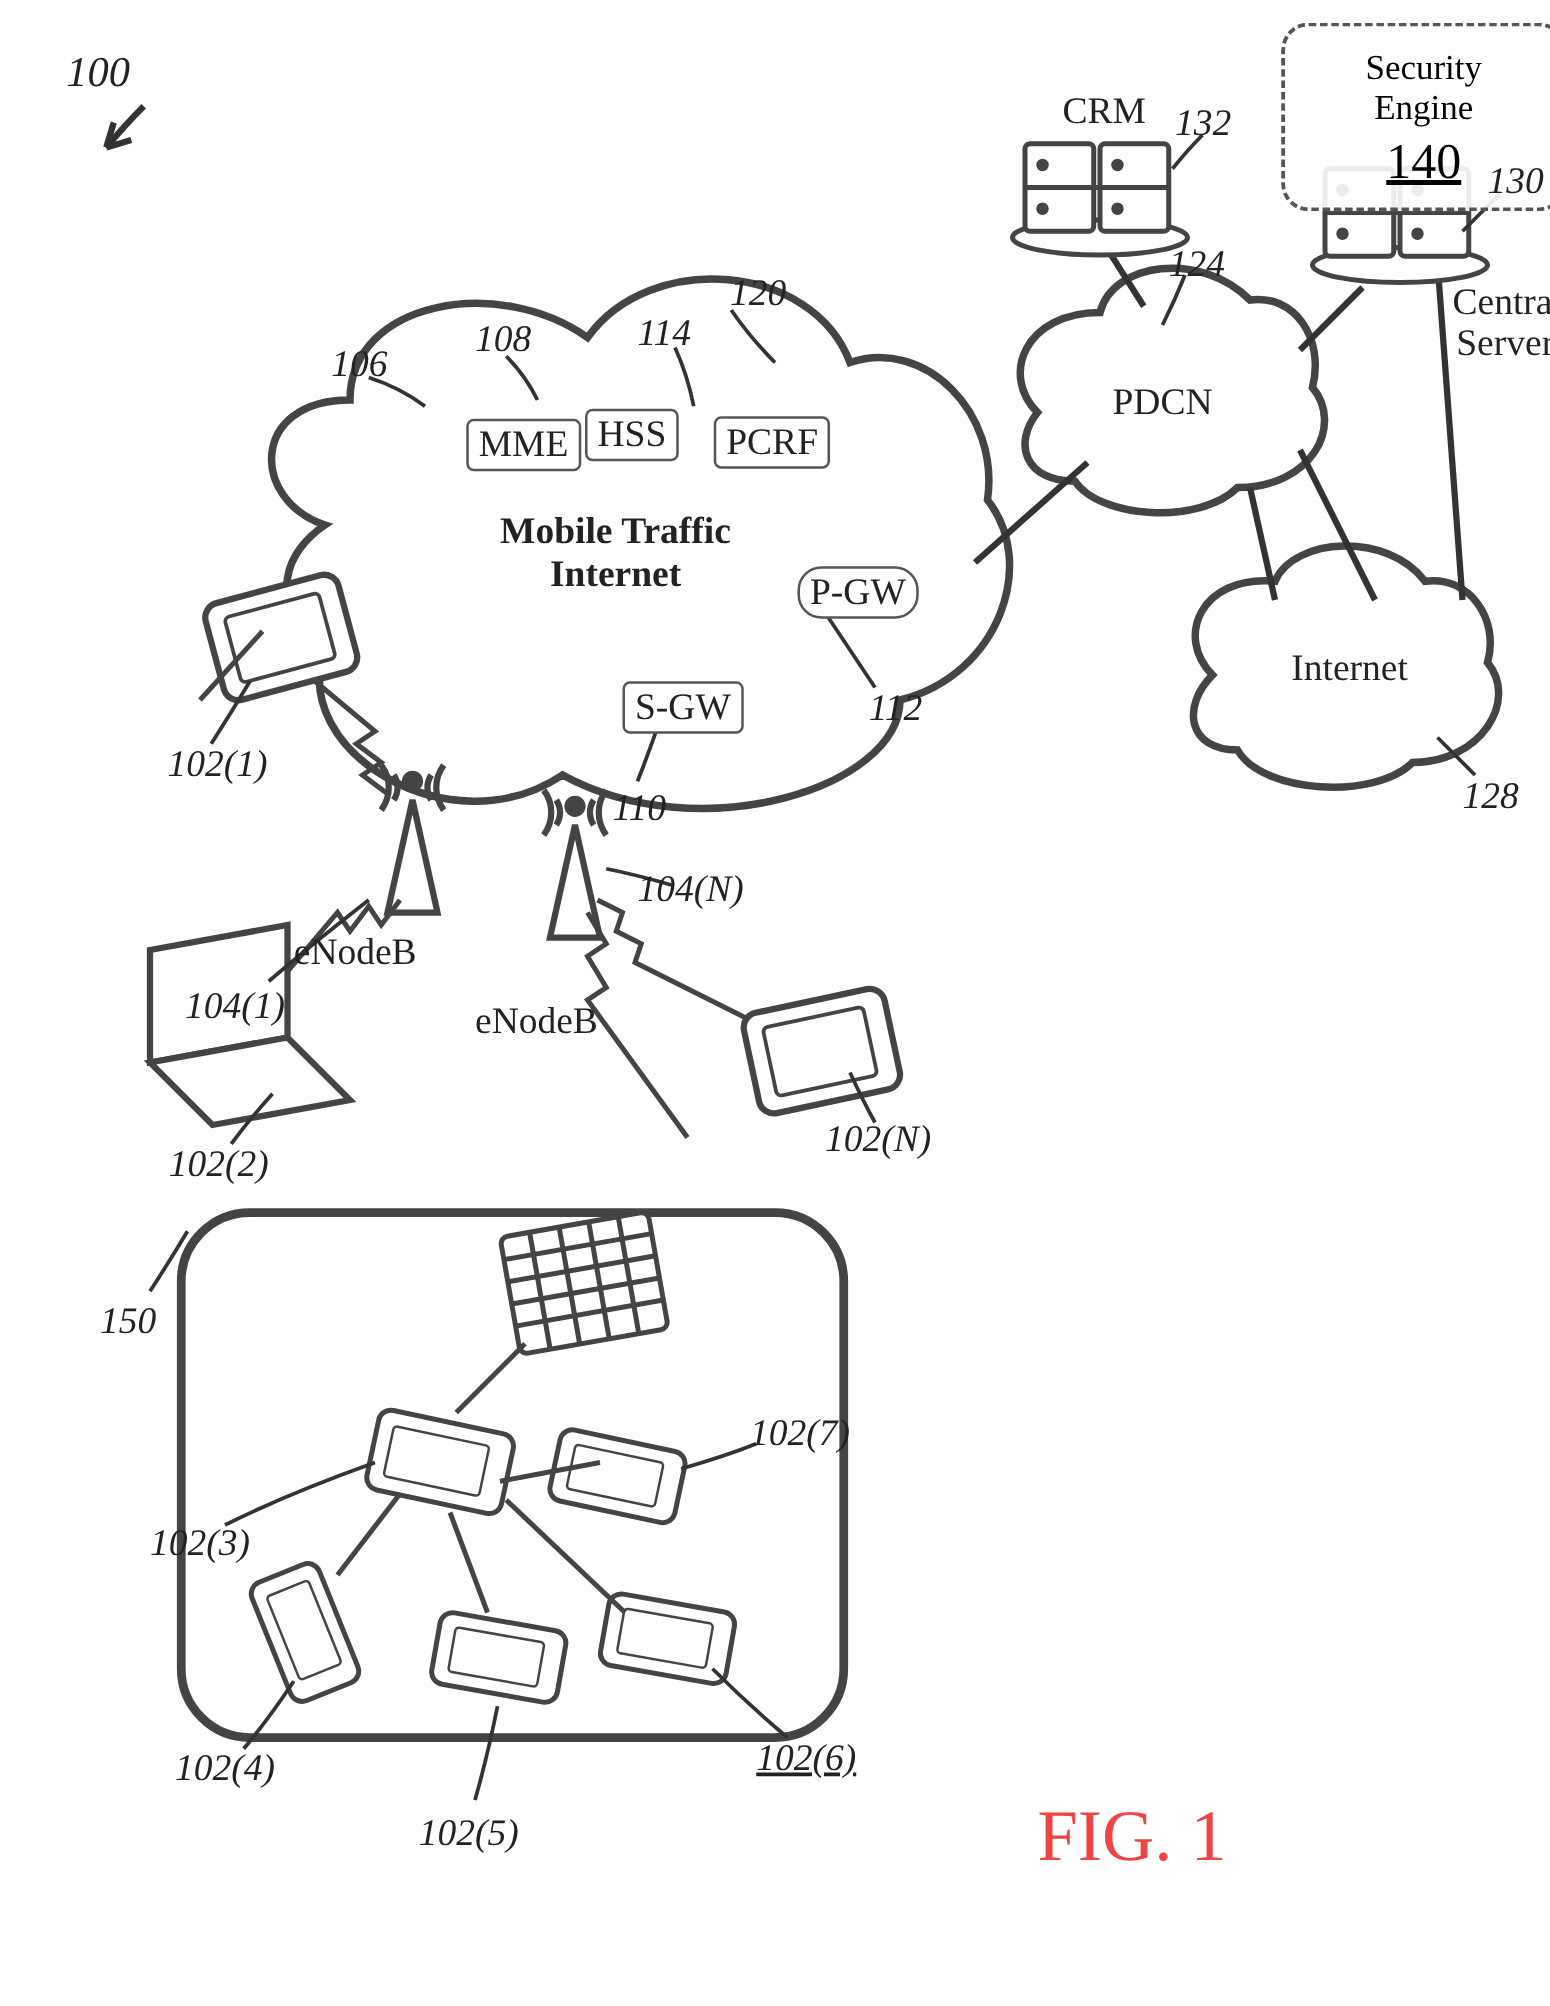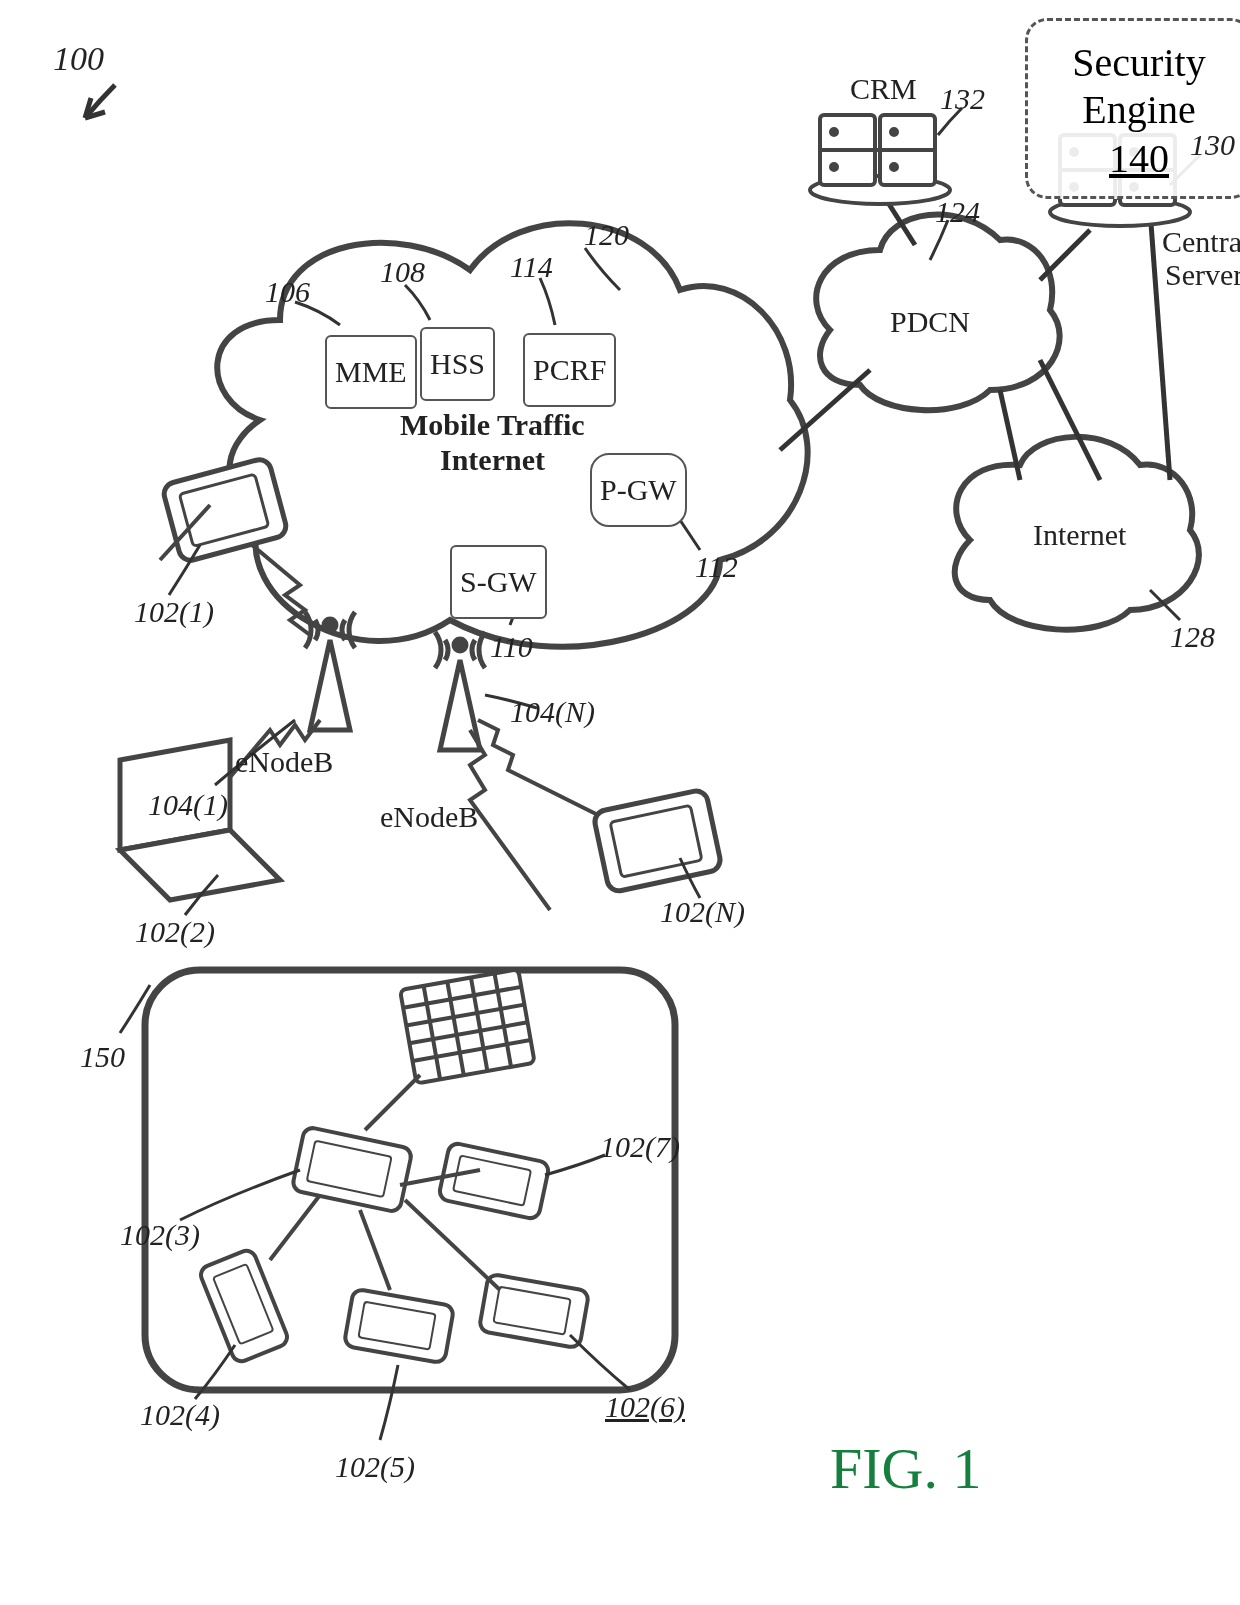--- a/index.html
+++ b/index.html
@@ -20,41 +20,42 @@
     position: absolute;
     font-size: 30px;
     color: #222;
     white-space: nowrap;
   }
   .italic { font-style: italic; }
   .box-label {
     position: absolute;
     font-size: 30px;
     background: #fff;
-    padding: 18px 8px;
+    padding: 2px 8px;
     border: 2px solid #555;
     border-radius: 6px;
     color: #222;
+    margin-left: 48px;
   }
   .bold { font-weight: bold; }
   .fig-label {
     position: absolute;
     font-size: 58px;
     font-weight: 500;
-    color: #15803d;
+    color: #ef4444;
   }
   .sec-box {
     position: absolute;
     border: 3px dashed #555;
     border-radius: 22px;
     padding: 18px 26px 14px 26px;
     text-align: center;
     background: rgba(255,255,255,0.9);
   }
-  .sec-box .title { font-size: 40px; display: block; }
+  .sec-box .title { font-size: 28px; display: block; }
   .sec-box .num { font-size: 40px; text-decoration: underline; display: block; margin-top: 2px; }
 </style>
 </head>
 <body>
 
 <div class="canvas">
 
 <svg width="1240" height="1605" viewBox="0 0 1240 1605" style="position:absolute;left:0;top:0">
   <defs>
     

